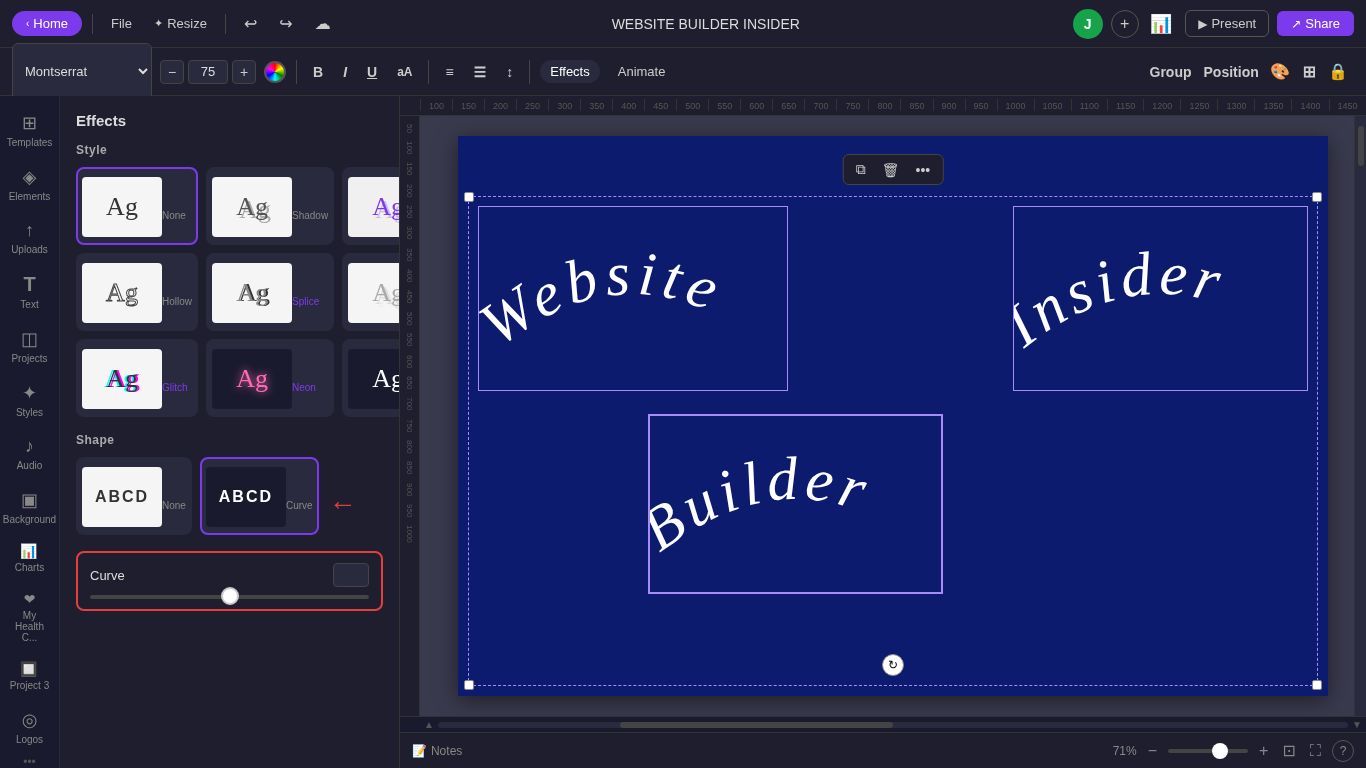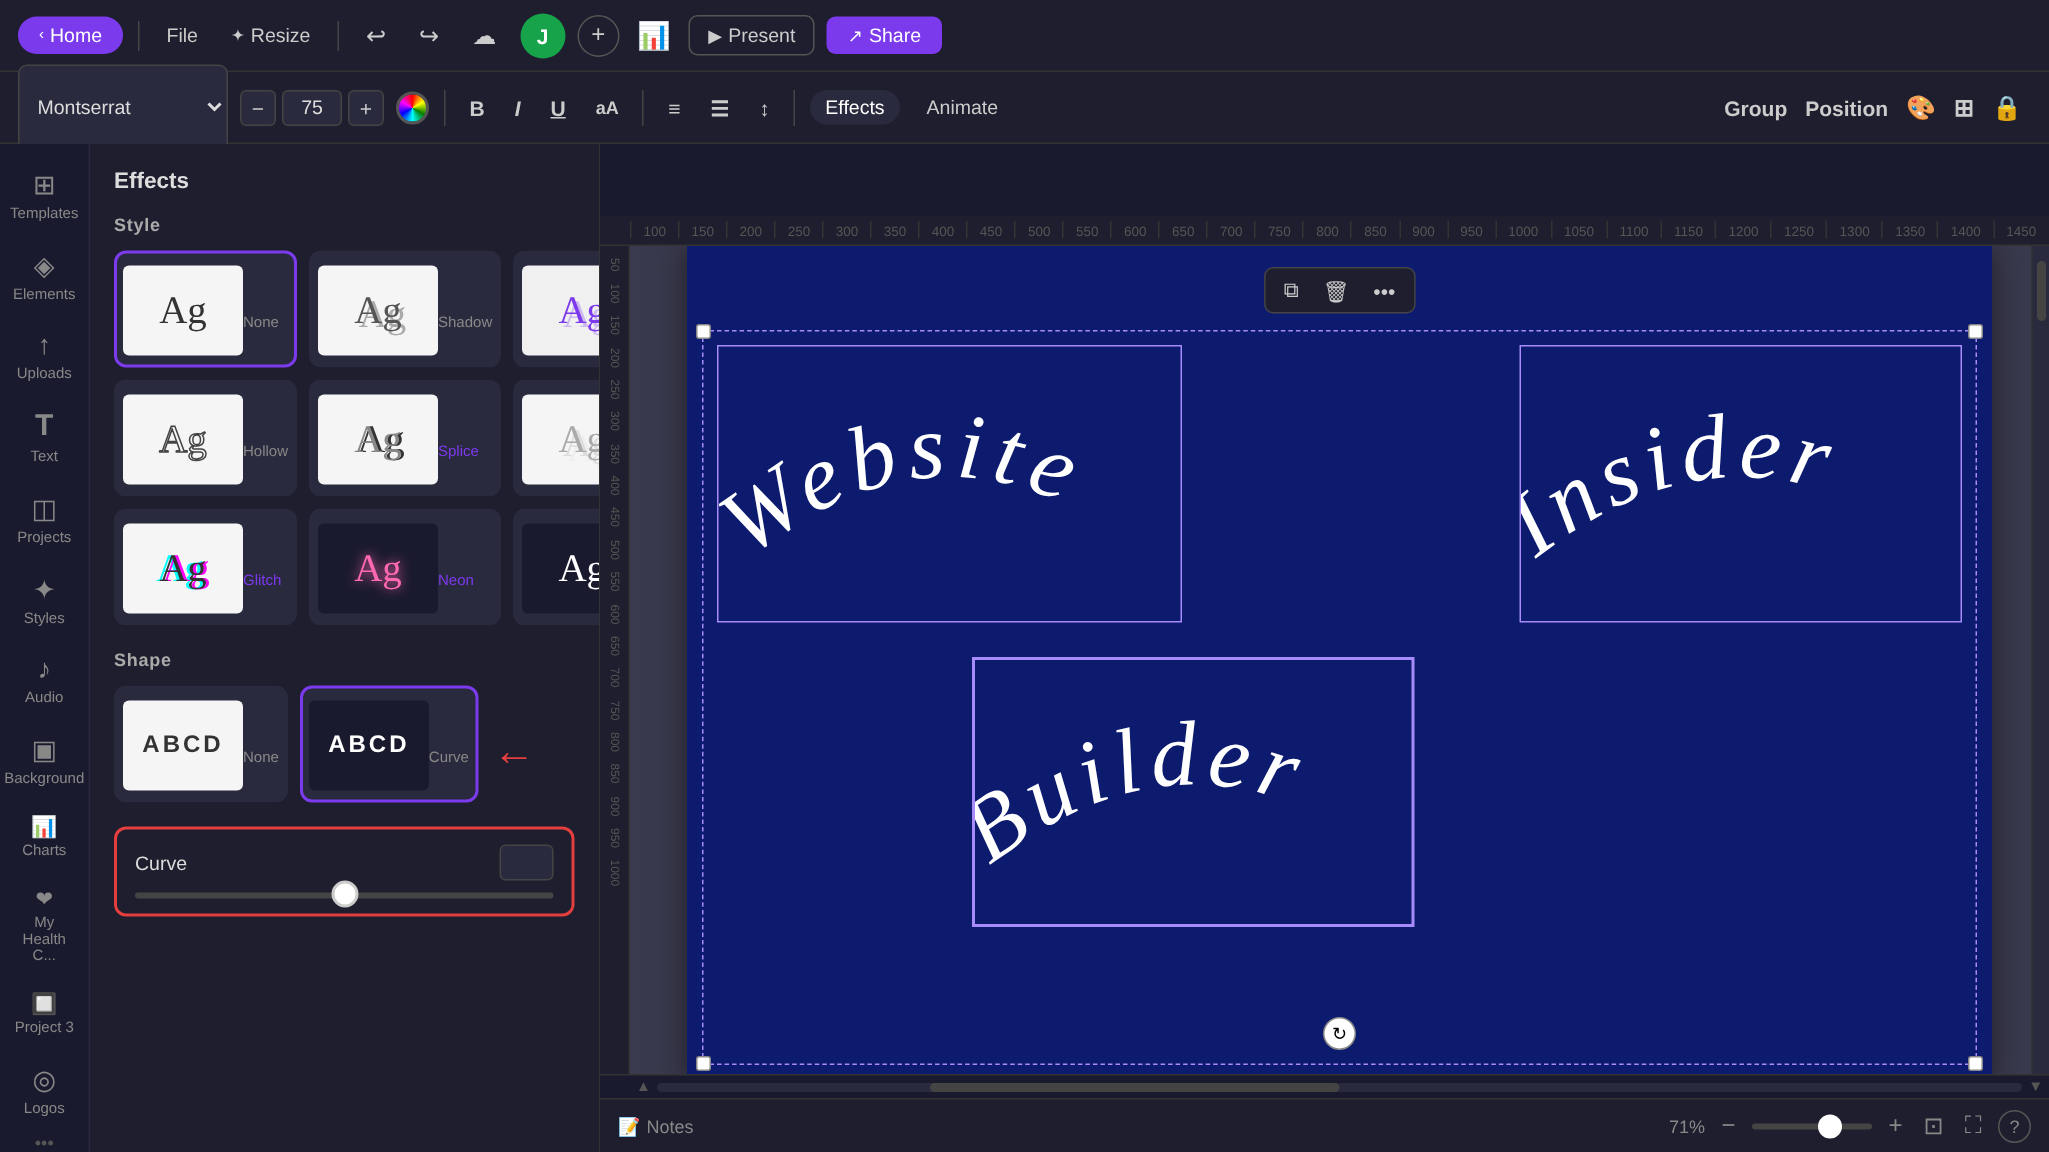--- a/index.html
+++ b/index.html
@@ -172,21 +172,20 @@
     .slider-track { width: 100%; height: 4px; background: #444; border-radius: 2px; position: relative; margin-top: 4px; }
     .slider-thumb { position: absolute; top: -8px; left: 50%; transform: translateX(-50%); width: 18px; height: 18px; background: white; border-radius: 50%; border: 2px solid #ccc; cursor: pointer; }
 
     
     .canvas-area {
       flex: 1;
       display: flex;
       flex-direction: column;
       background: #2a2a3e;
       overflow: hidden;
-      margin-top: 48px;
     }
     .ruler-horizontal {
       height: 20px;
       background: #1e1e2e;
       border-bottom: 1px solid #333;
       display: flex;
       align-items: center;
       overflow: hidden;
       flex-shrink: 0;
     }
@@ -285,20 +284,21 @@
     <button class="topbar-icon-btn">
       <span style="font-size:11px">✦</span>
       <span>Resize</span>
     </button>
     <div class="topbar-divider"></div>
     <button class="topbar-icon-btn" style="font-size:16px">↩</button>
     <button class="topbar-icon-btn" style="font-size:16px">↪</button>
     <button class="topbar-icon-btn" style="font-size:16px">☁</button>
   </div>
 
+  <div class="topbar-title">WEBSITE BUILDER INSIDER</div>
 
   <div class="topbar-right">
     <div class="avatar">J</div>
     <button class="btn-plus">+</button>
     <button class="btn-analytics" style="color:#ccc;font-size:18px">📊</button>
     <button class="btn-present">
       <span style="font-size:12px">▶</span>
       <span>Present</span>
     </button>
     <button class="btn-share">

